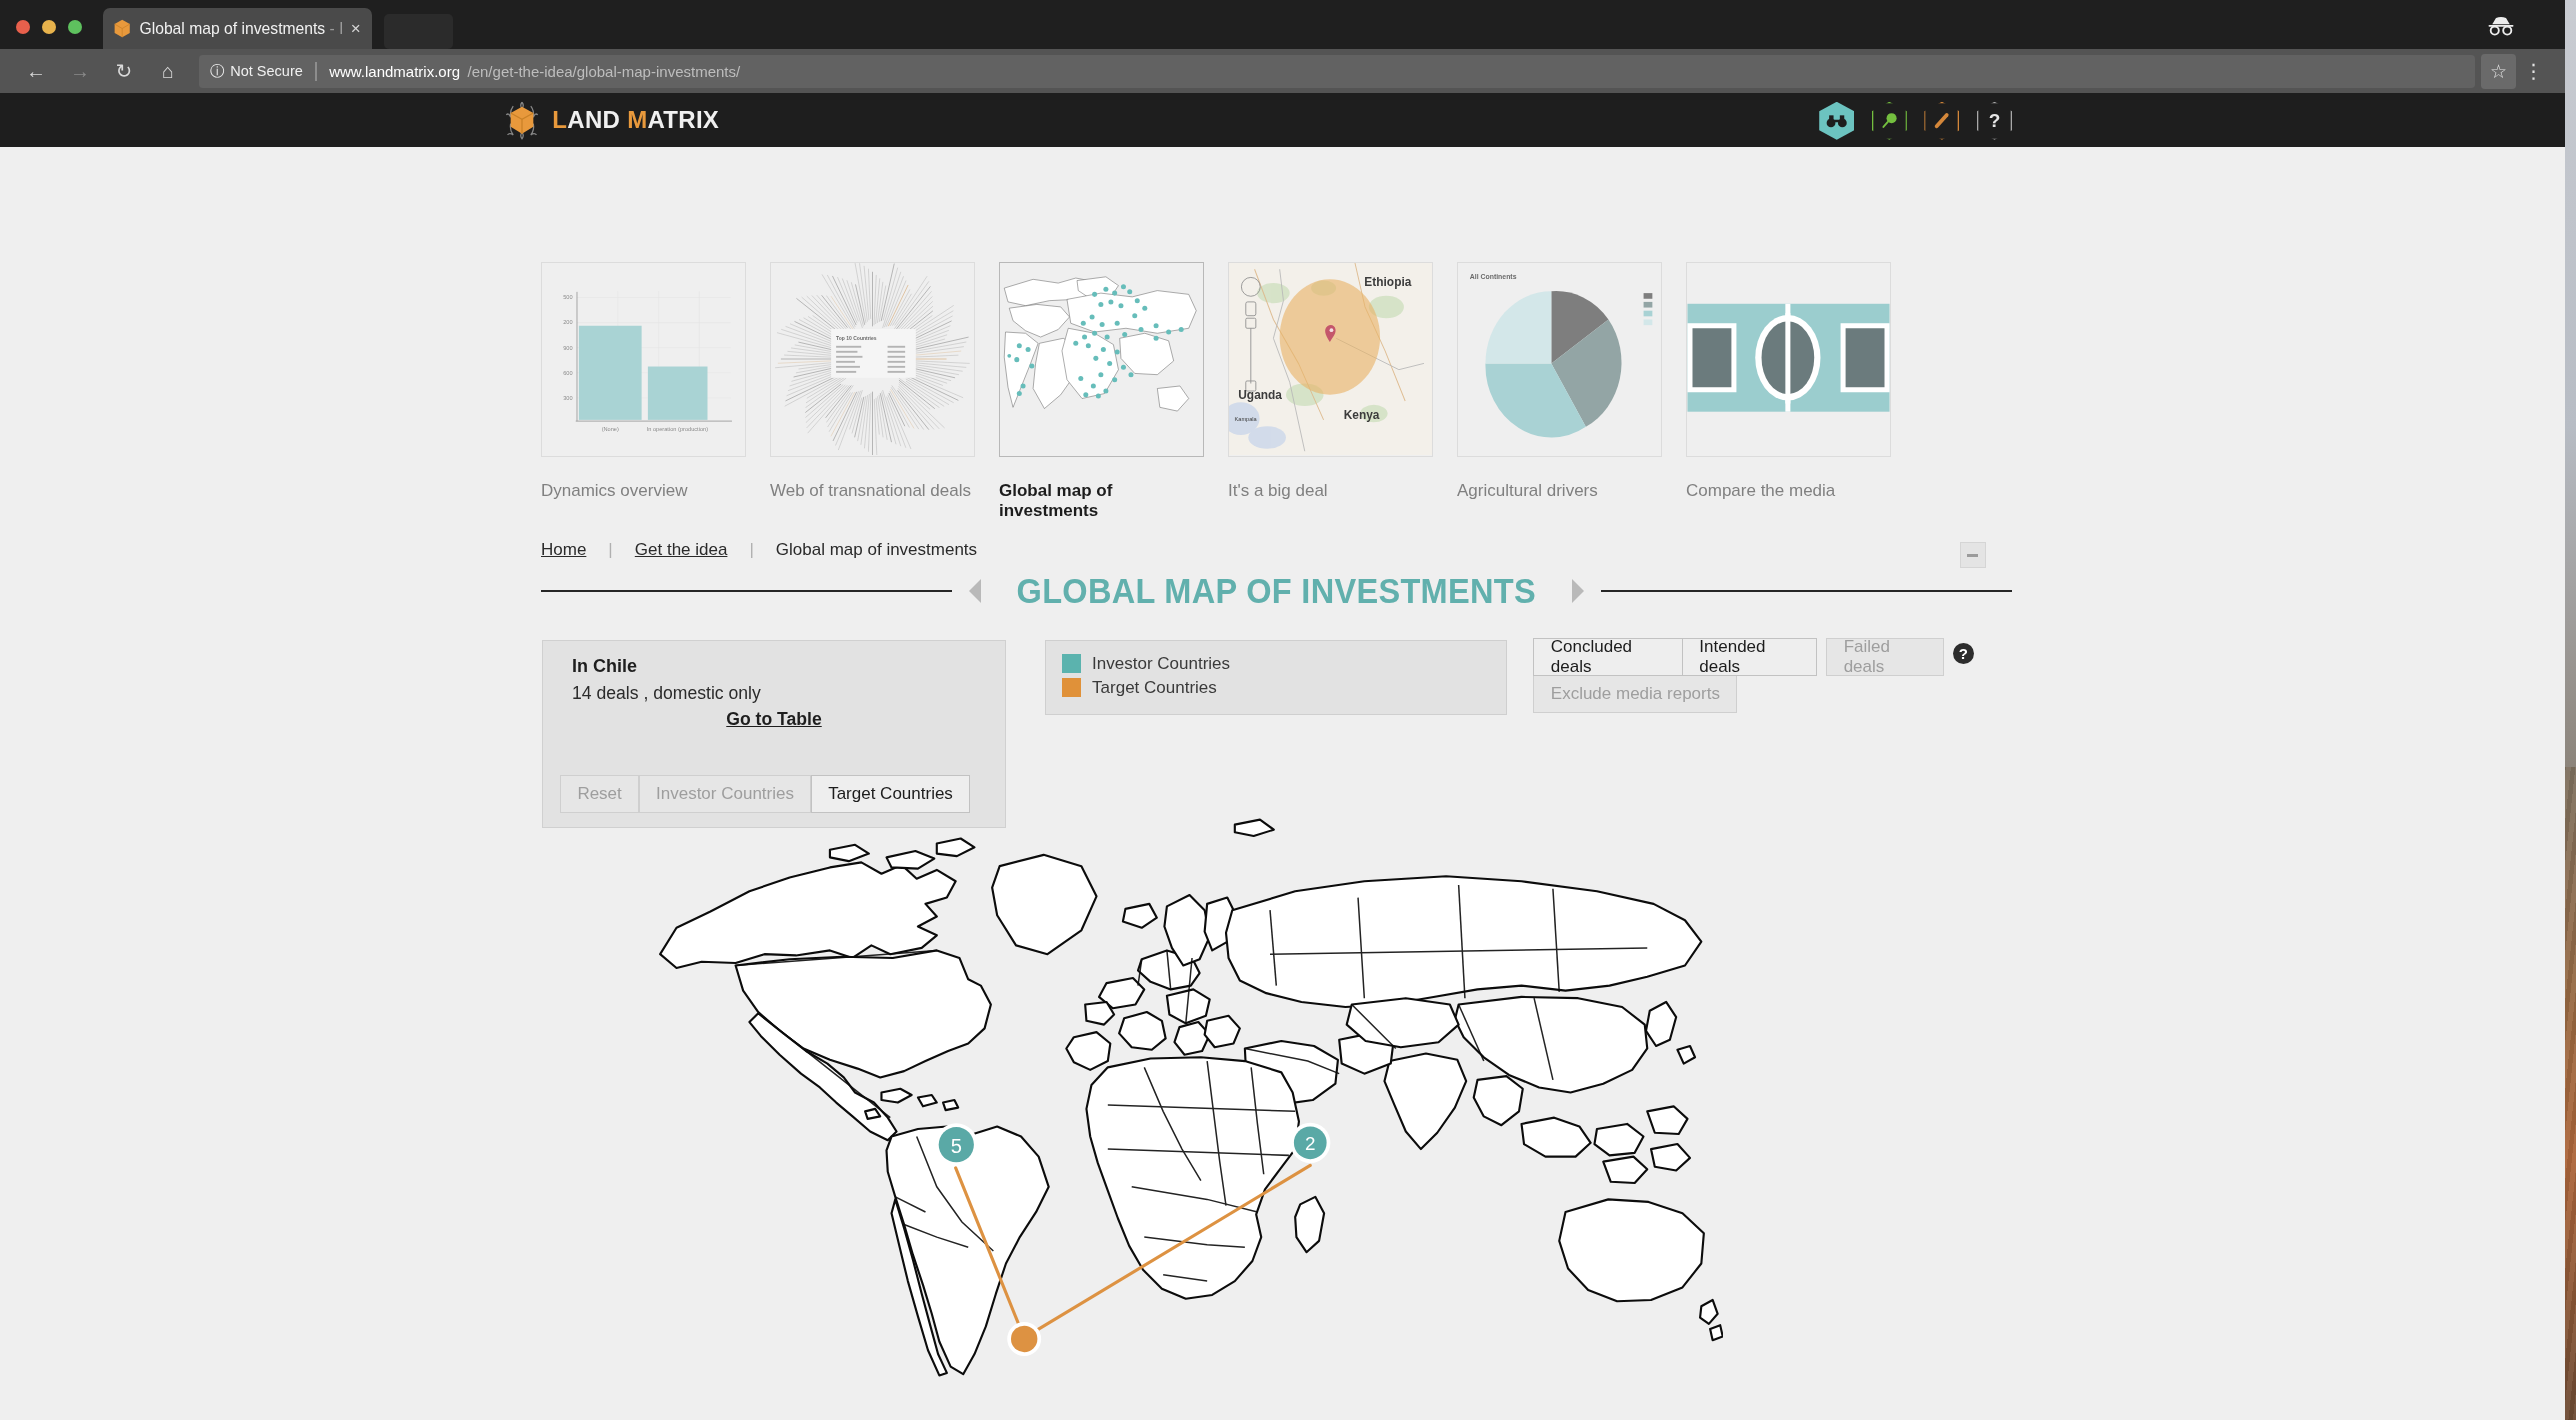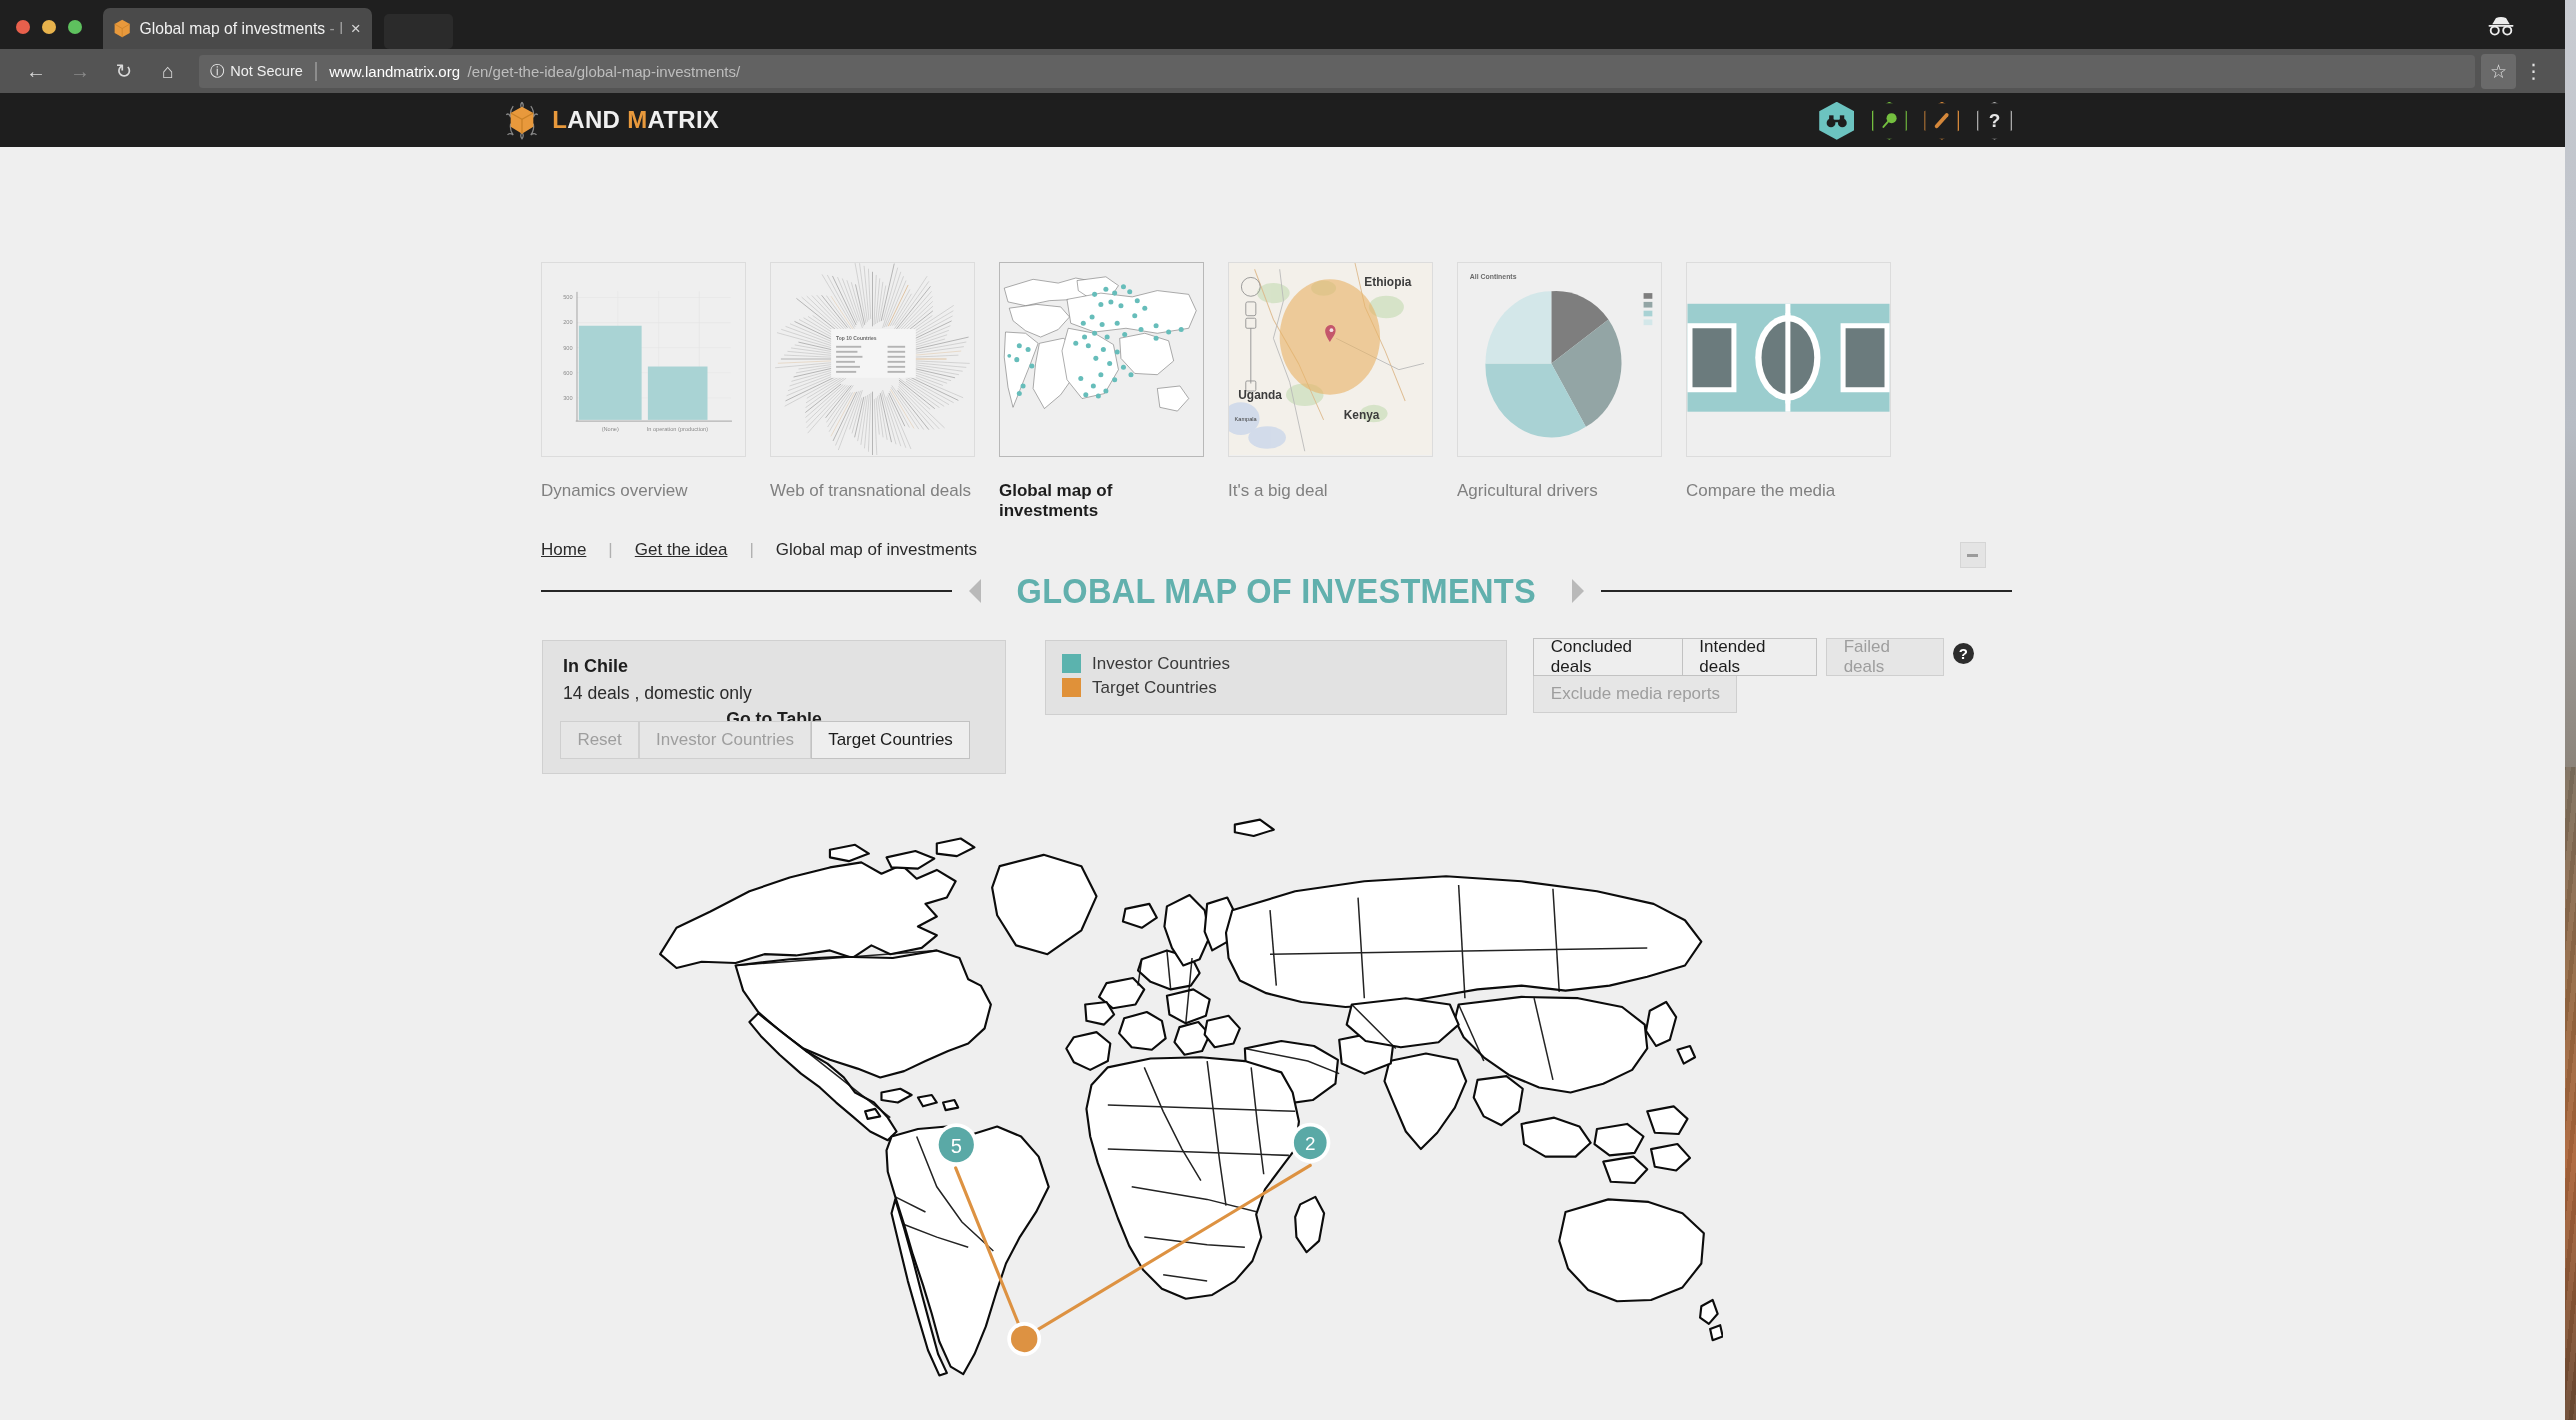--- a/index.html
+++ b/index.html
@@ -112,22 +112,22 @@
   #titlerow .rule{ flex:1; height:1.9px; background:#262626;}
   .arrow{ width:0;height:0; }
   .arrow.left{ border-top:12.6px solid transparent;border-bottom:12.6px solid transparent;border-right:12.6px solid #b9b9b9;}
   .arrow.right{ border-top:12.6px solid transparent;border-bottom:12.6px solid transparent;border-left:12.6px solid #b9b9b9;}
   #maintitle{ font-size:35px; font-weight:bold; color:#61b0ad; letter-spacing:0.3px; white-space:nowrap;
               font-family:"Liberation Sans", sans-serif; transform: scaleX(.93); transform-origin:center;}
 
   
   #panels{ position:absolute; left:542px; top:547px; right:0; height:164px;}
   #infopanel{
-    position:absolute; left:0; top:0; width:464px; height:134px;
-    background:#e2e2e2; border:0.6px solid #d0d0d0; padding:15px 20px;
+    position:absolute; left:0; top:0; width:464px; height:188px;
+    background:#e2e2e2; border:0.6px solid #d0d0d0; padding:15px 29px;
   }
   #infopanel .t1{ font-size:18px; font-weight:bold; color:#1e1e1e; }
   #infopanel .t2{ font-size:17.6px; color:#2b2b2b; margin-top:5.7px;}
   #infopanel .t3{ font-size:17.6px; font-weight:bold; color:#1e1e1e; margin-top:5.7px; text-decoration:underline;text-align:center;}
   #infopanel .btnrow{ position:absolute; left:17.6px; bottom:14px; display:flex;}
   .gbtn{
     height:38px; padding:0 16.4px; display:flex; align-items:center; justify-content:center;
     border:0.6px solid #cfcfcf; background:#e6e6e6; font-size:17px; color:#9e9e9e; margin-left:-0.6px;
   }
   .gbtn.on{ color:#1c1c1c; background:#eeeeee; border-color:#c2c2c2; position:relative; z-index:2;}

